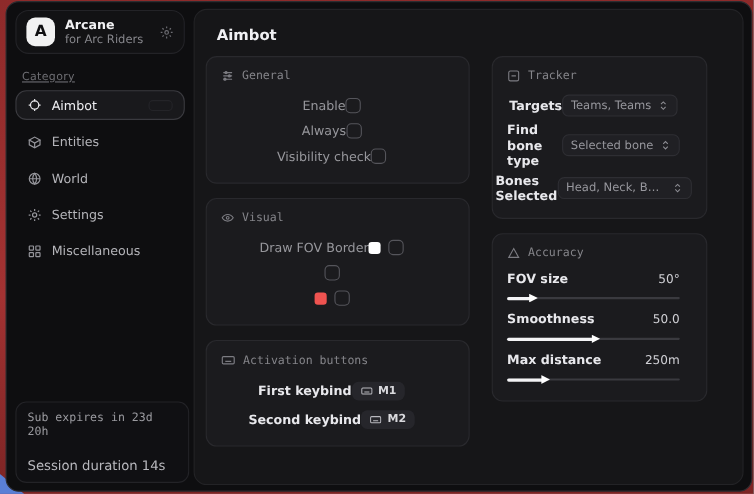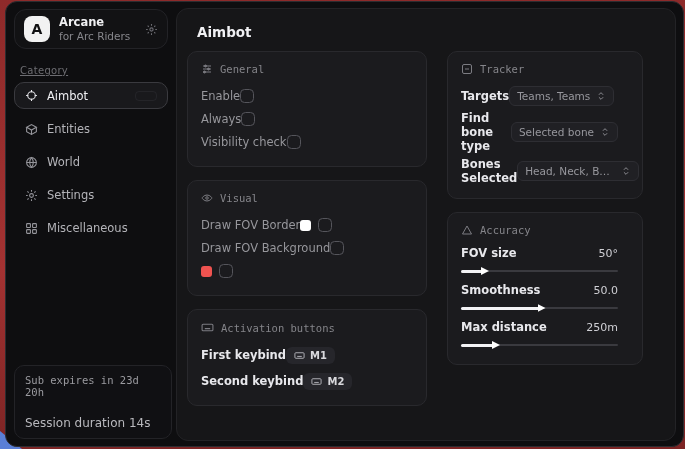--- a/index.html
+++ b/index.html
@@ -69,21 +69,21 @@
   .col-right{ width:196px; display:flex; flex-direction:column; gap:13px; flex:none; margin-left:8px; }
   .panel{
     background:#1b1b1e; border:1px solid #29292d; border-radius:10px;
     padding:11px 24px 13px 13px;
   }
   .panel-head{
     display:flex; align-items:center; gap:7px; color:#85858a;
     font-family:"DejaVu Sans Mono", monospace; font-size:10.5px; margin-bottom:10px;
   }
   .panel-head .ph-icon{ display:flex; color:#7c7c82; }
-  .row{ display:flex; align-items:center; justify-content:flex-start; min-height:22px; }
+  .row{ display:flex; align-items:center; justify-content:center; min-height:22px; }
   .rows{ display:flex; flex-direction:column; gap:1px; }
   .rows-loose{ display:flex; flex-direction:column; gap:4px; }
   .row-label{ font-size:11.5px; color:#97979c; }
   .row-label.bright{ color:#e8e8ec; font-weight:bold; font-size:11.5px; }
   .checkbox{
     width:14px; height:14px; border:1.5px solid #55555b; border-radius:4.5px;
     background:transparent; flex:none;
   }
   .row-right{ display:flex; align-items:center; gap:7px; }
   .swatch{ width:11px; height:11px; border-radius:3px; flex:none; }
@@ -247,21 +247,20 @@
           </div>
           <div class="rows">
             <div class="row">
               <span class="row-label">Draw FOV Border</span>
               <span class="row-right">
                 <span class="swatch" style="background: rgb(255, 255, 255);"></span>
                 <span class="checkbox"></span>
               </span>
             </div>
             <div class="row">
-              <span class="row-label">Draw FOV Background</span>
               <span class="row-right">
                 <span class="checkbox"></span>
               </span>
             </div>
             <div class="row">
               <span class="row-right">
                 <span class="swatch" style="background: rgb(239, 83, 80);"></span>
                 <span class="checkbox"></span>
               </span>
             </div>

